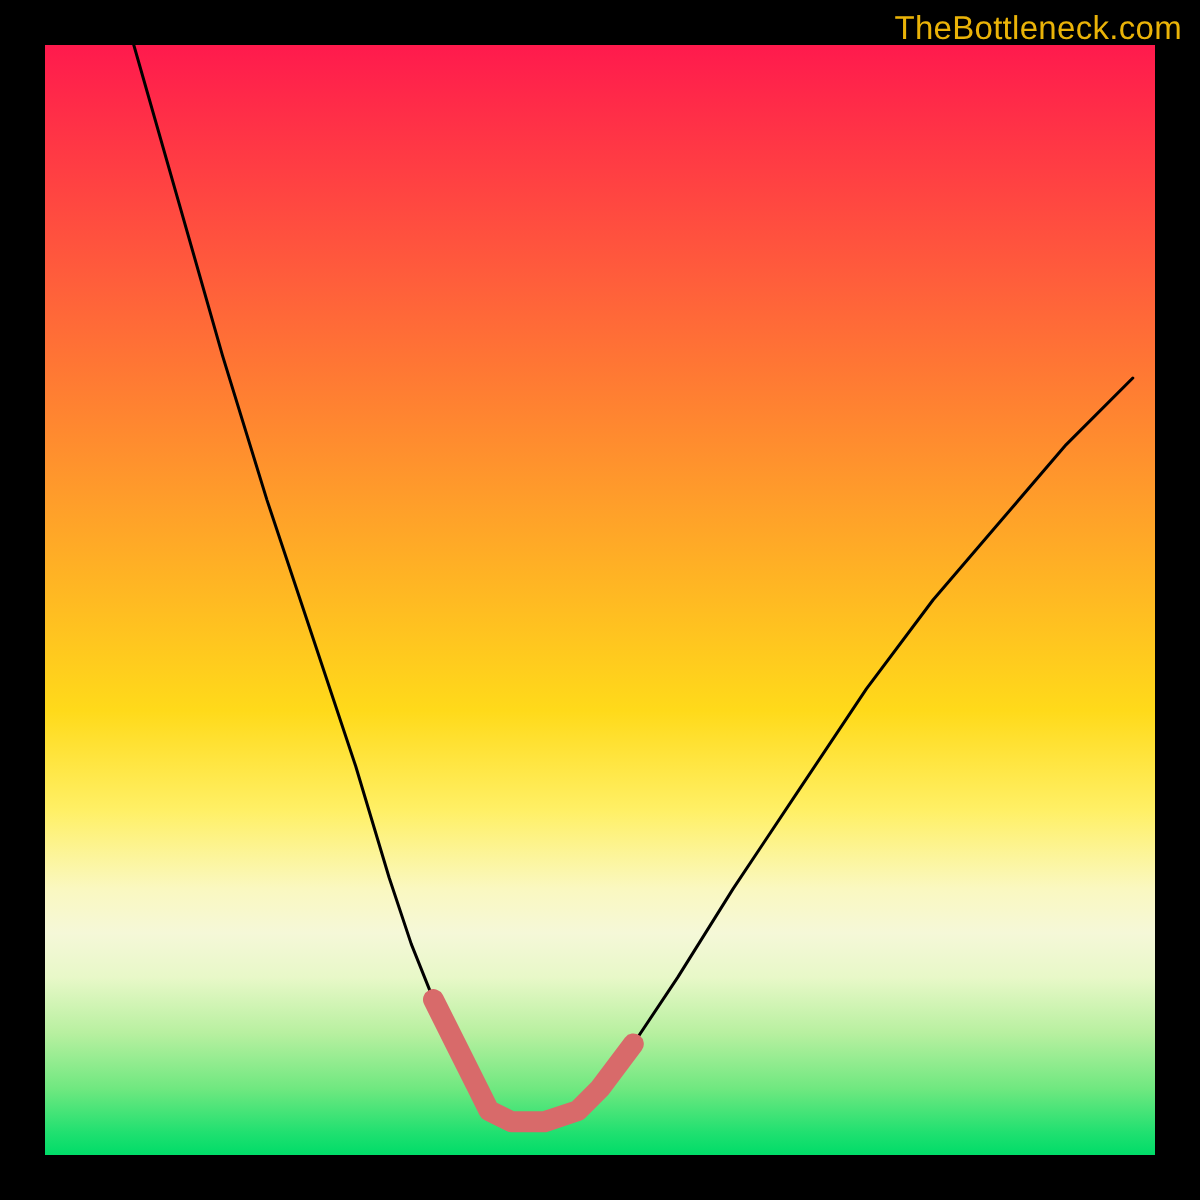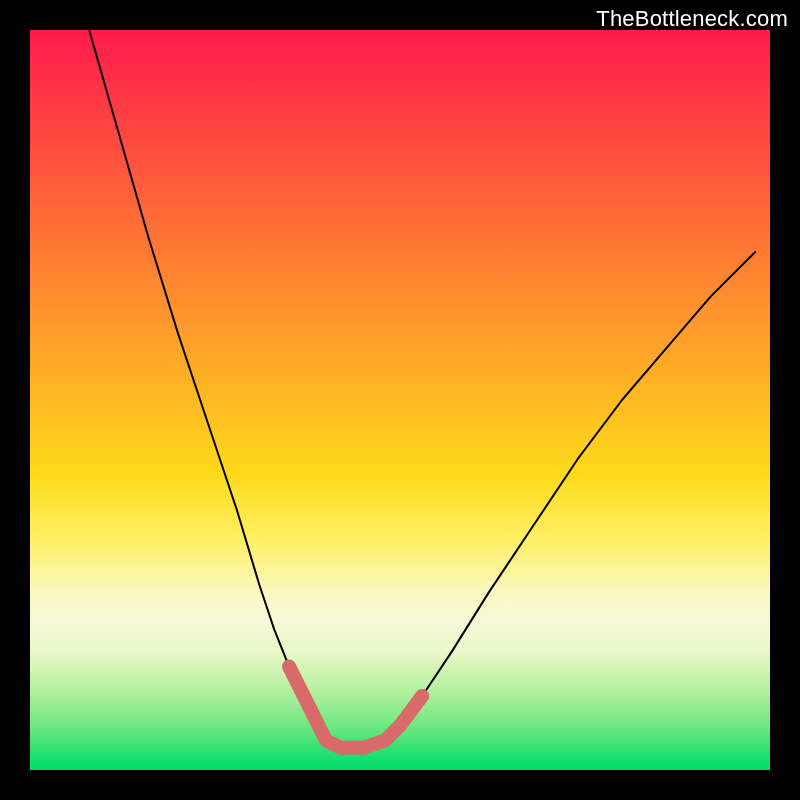--- a/index.html
+++ b/index.html
@@ -14,21 +14,21 @@
   .frame {
     position: relative;
     width: 800px;
     height: 800px;
     background: #000;
   }
   .watermark {
     position: absolute;
     top: 6px;
     right: 12px;
-    color: #ffffff;
+    color: #eab308;
     font-size: 22px;
     letter-spacing: 0.2px;
     font-weight: 400;
     z-index: 5;
   }
   .plot-area {
     position: absolute;
     left: 30px;
     top: 30px;
     width: 740px;

